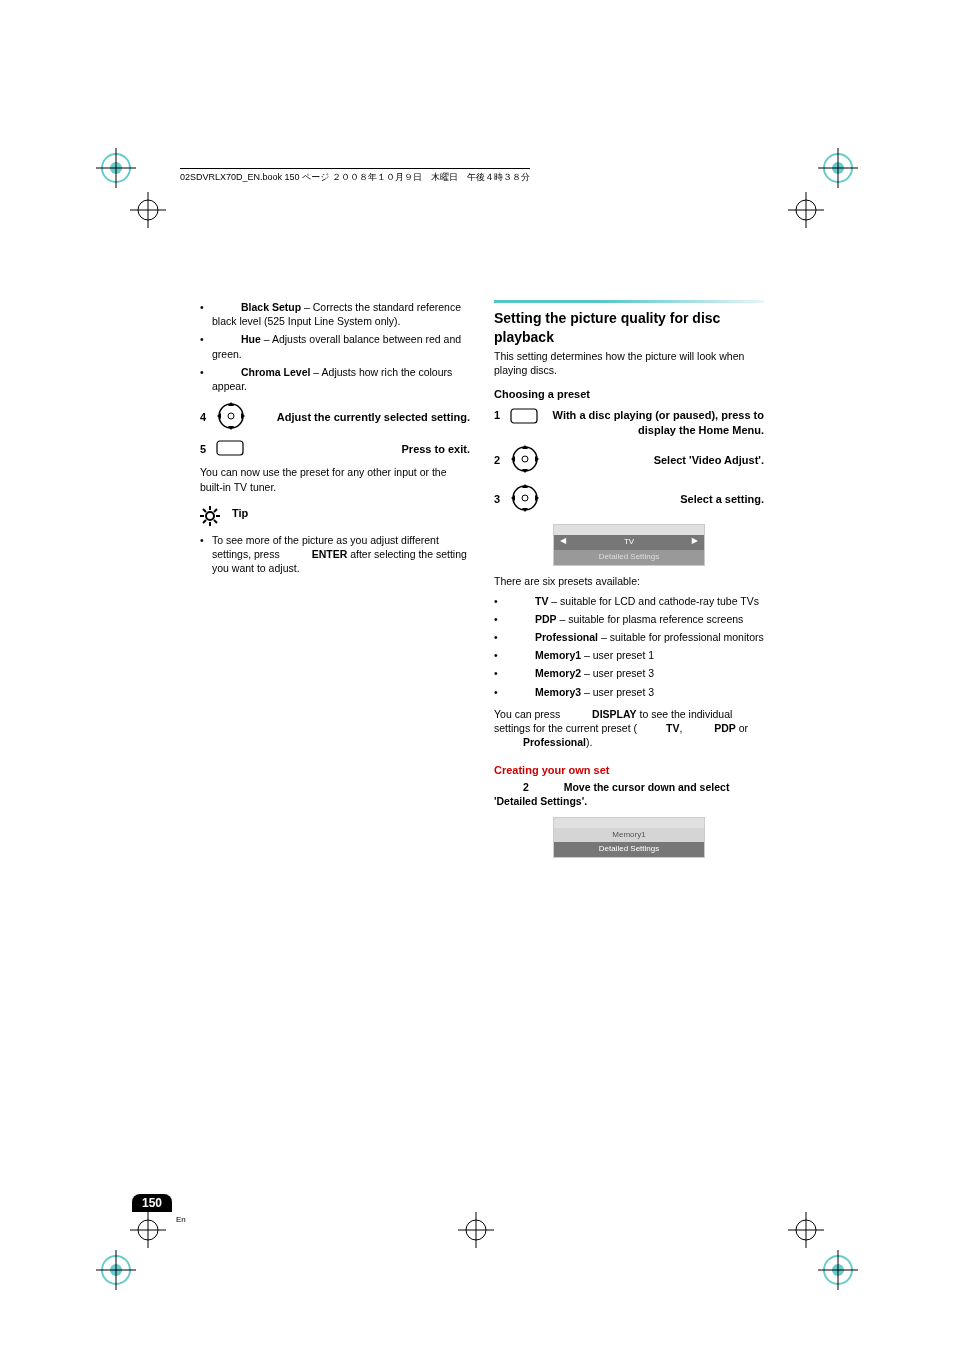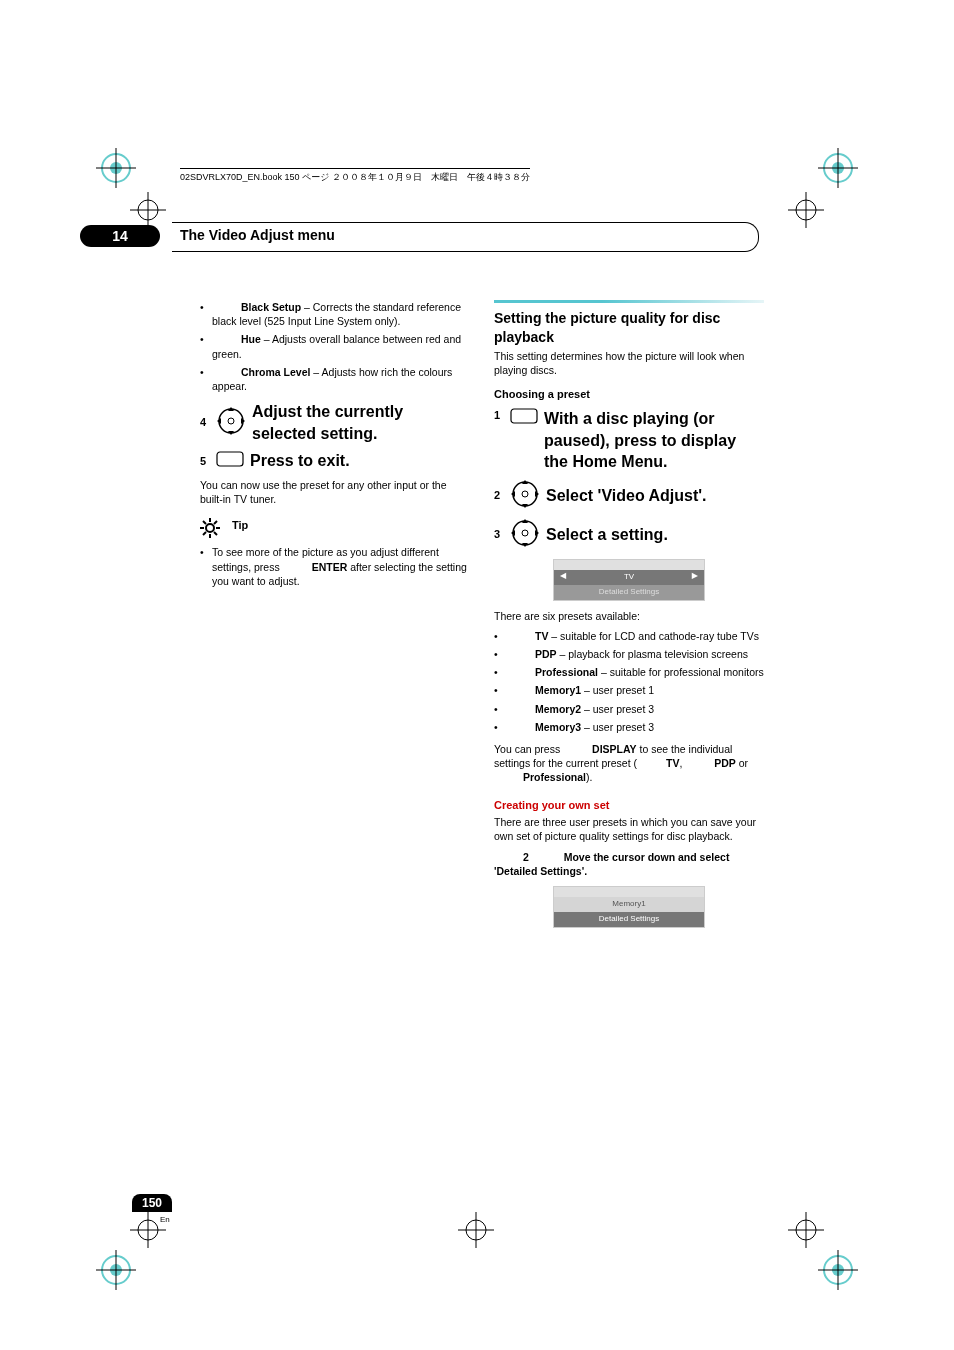--- a/index.html
+++ b/index.html
@@ -106,22 +106,23 @@
     gap: 6px;
     margin: 6px 0;
   }
   .step-num {
     font-weight: bold;
     font-size: 11px;
     width: 10px;
   }
   .step-text {
     font-weight: bold;
-    font-size: 16px;
+    font-size: 11px;
     flex: 1;
+    text-align: right;
   }
   .icon-box { flex-shrink: 0; }
   .section-head {
     font-size: 14px;
     font-weight: bold;
     color: #000;
     margin: 4px 0 2px 0;
   }
   .section-rule {
     height: 3px;
@@ -190,21 +191,21 @@
     background: #000;
     color: #fff;
     font-weight: bold;
     font-size: 12px;
     padding: 2px 10px;
     border-radius: 8px 8px 0 0;
   }
   .page-lang {
     position: absolute;
     bottom: 126px;
-    left: 160px;
+    left: 176px;
     font-size: 8px;
   }
   b { font-weight: bold; margin-left: 29px; }
   em { font-style: italic; }
 </style>
 </head>
 <body>
 
 <div class="page">
 
@@ -236,25 +237,20 @@
         <circle cx="20" cy="20" r="10" fill="none" stroke="#000"></circle>
         <line x1="20" y1="2" x2="20" y2="38" stroke="#000"></line>
         <line x1="2" y1="20" x2="38" y2="20" stroke="#000"></line>
       </svg>
   </div>
 
   <div class="header-line">
     <span class="overline">02SDVRLX70D_EN.book  150 ページ  ２００８年１０月９日　木曜日　午後４時３８分</span>
   </div>
 
-  <div class="chapter-bar">
-    <div class="chapter-pill">14</div>
-    <div class="chapter-curve"></div>
-    <div class="chapter-title">The Video Adjust menu</div>
-  </div>
 
   <div class="content">
 
     <div class="col">
       <ul class="bullet-list">
         <li><b>Black Setup</b><span> – Corrects the standard reference black level (525 Input Line System only).</span></li>
         <li><b>Hue</b><span> – Adjusts overall balance between red and green.</span></li>
         <li><b>Chroma Level</b><span> – Adjusts how rich the colours appear.</span></li>
       </ul>
 
@@ -360,32 +356,31 @@
           <span class="arrow-l">◀</span>
           <span>TV</span>
           <span class="arrow-r">▶</span>
         </div>
         <div class="ui-box-row2">Detailed Settings</div>
       </div>
 
       <p class="body-text">There are six presets available:</p>
       <ul class="bullet-list">
         <li><b>TV</b><span> – suitable for LCD and cathode-ray tube TVs</span></li>
-        <li><b>PDP</b><span> – playback for plasma television screens</span></li>
+        <li><b>PDP</b><span> – suitable for plasma reference screens</span></li>
         <li><b>Professional</b><span> – suitable for professional monitors</span></li>
         <li><b>Memory1</b><span> – user preset 1</span></li>
         <li><b>Memory2</b><span> – user preset 3</span></li>
         <li><b>Memory3</b><span> – user preset 3</span></li>
       </ul>
       <p class="body-text">
         <span>You can press </span><b>DISPLAY</b><span> to see the individual settings for the current preset (</span><b>TV</b><span>, </span><b>PDP</b><span> or </span><b>Professional</b><span>).</span>
       </p>
 
       <div class="subhead-red">Creating your own set</div>
-      <p class="body-text">There are three user presets in which you can save your own set of picture quality settings for disc playback.</p>
 
       <p class="body-text">
         <b>2</b>&nbsp;&nbsp;<b>Move the cursor down and select 'Detailed Settings'.</b>
       </p>
 
       <div class="ui-box">
         <div class="ui-box-top"></div>
         <div class="ui-box-row1-light">Memory1</div>
         <div class="ui-box-row1">Detailed Settings</div>
       </div>

